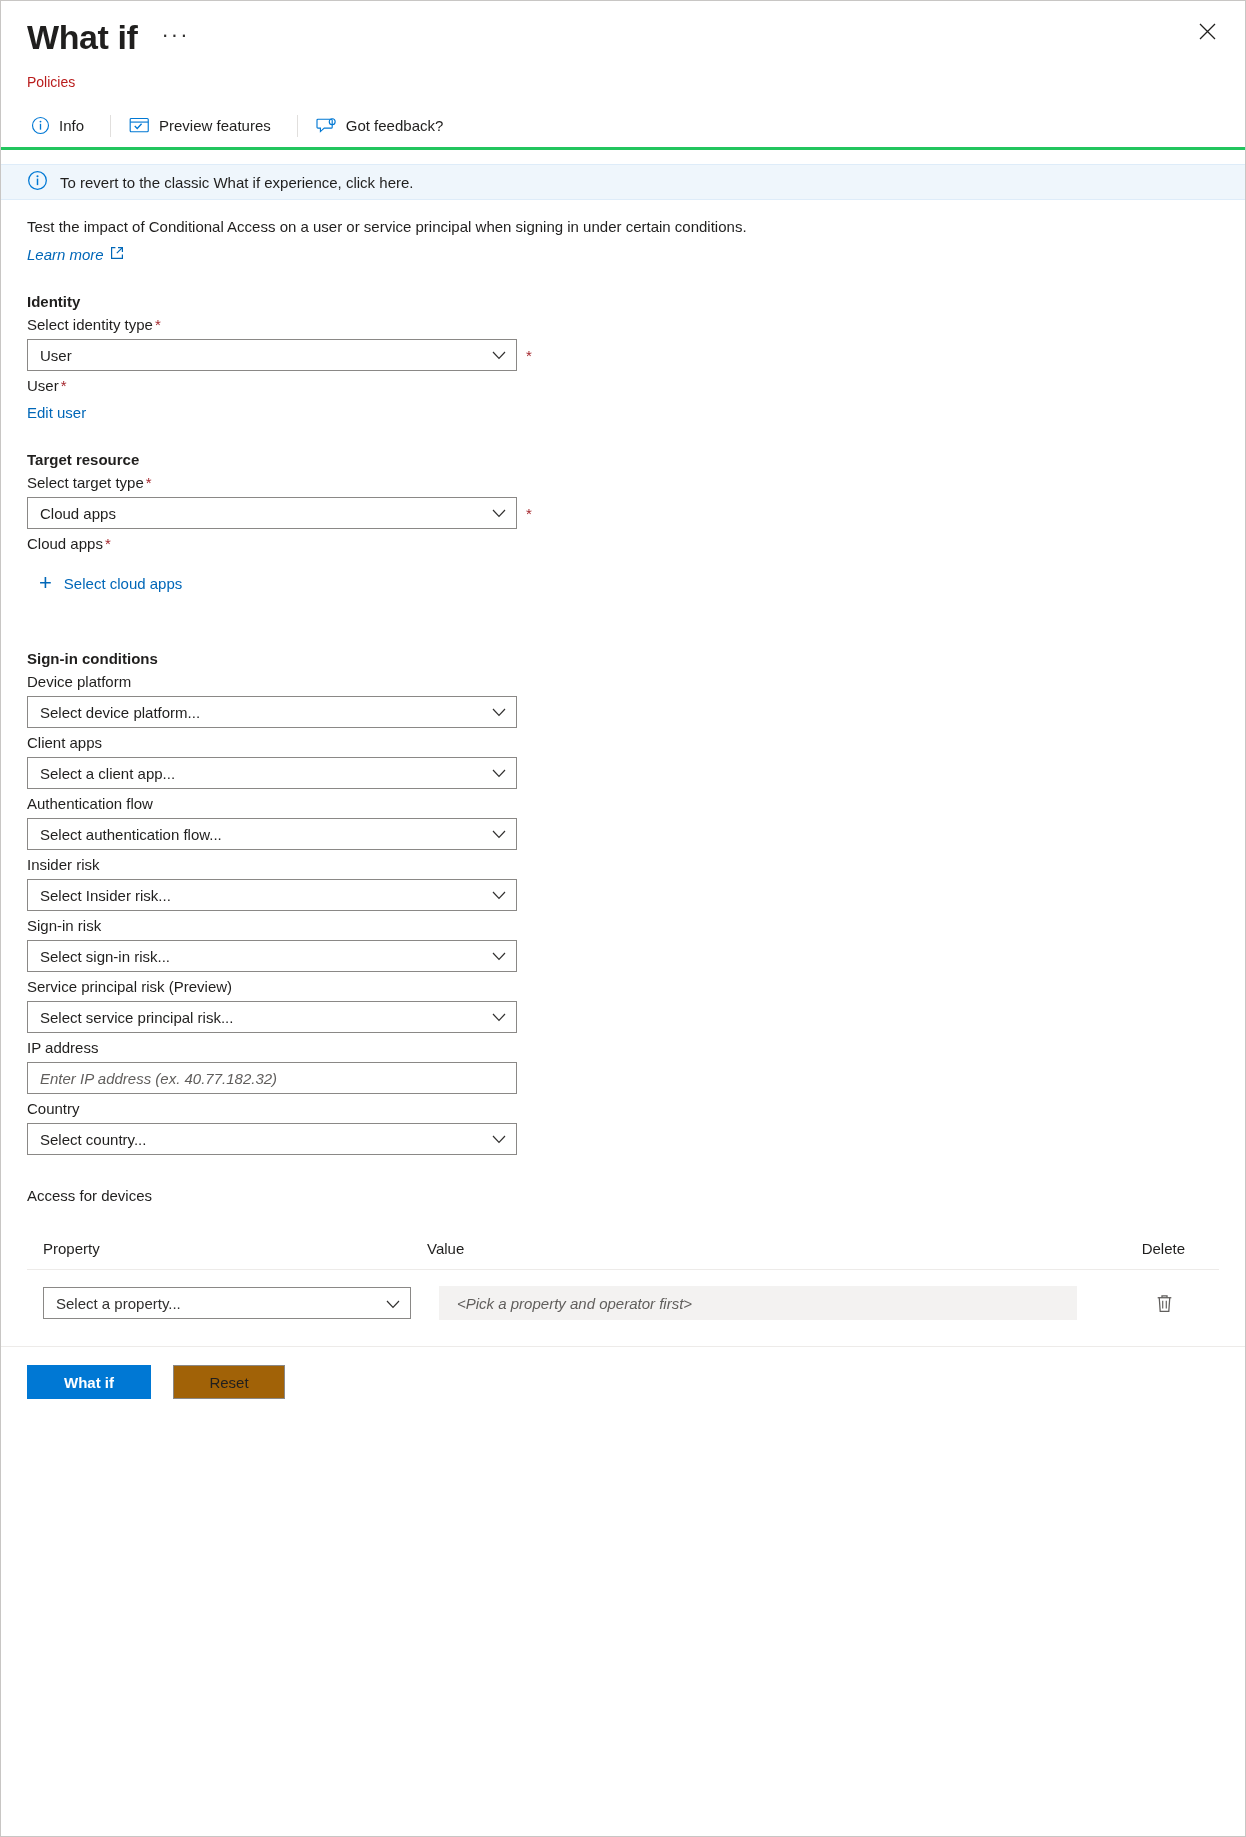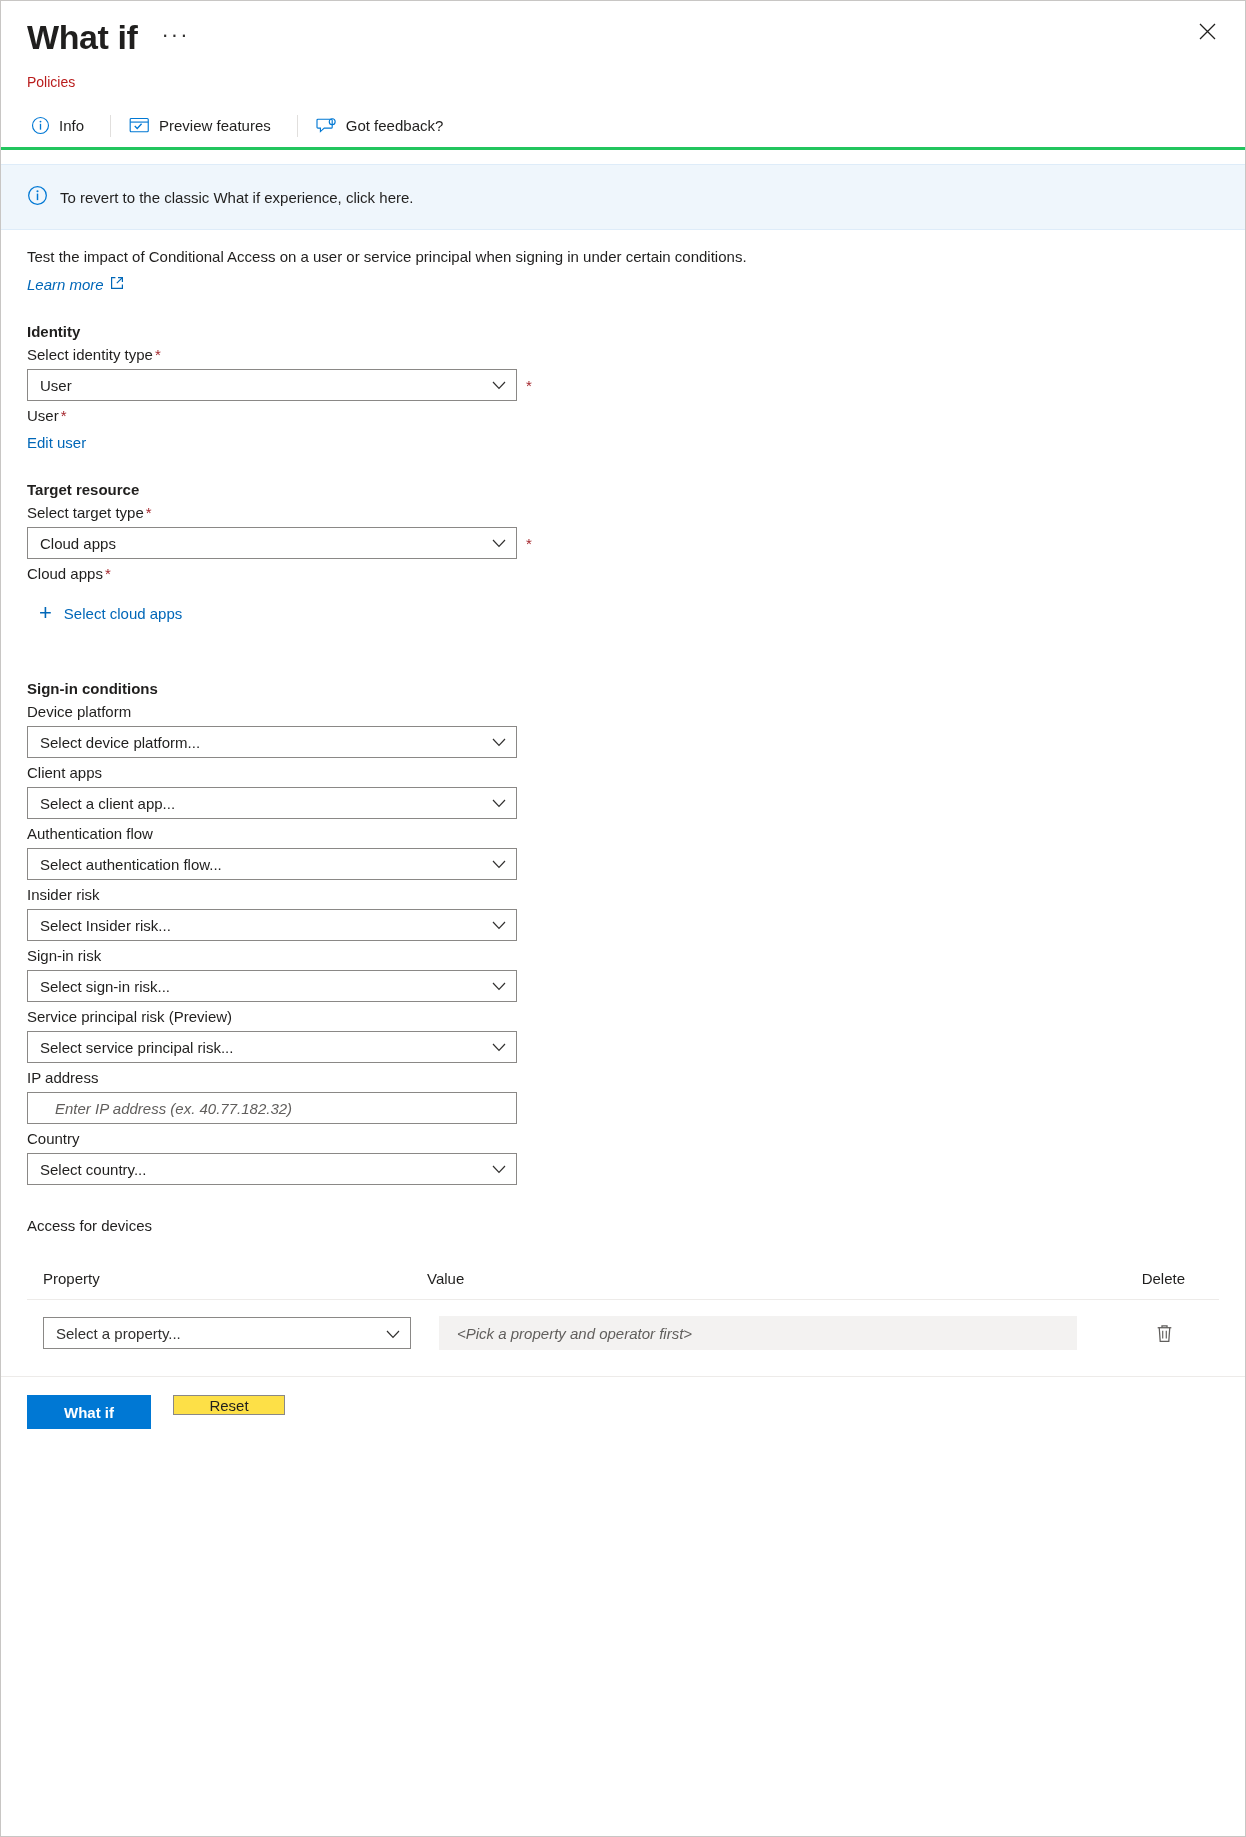--- a/index.html
+++ b/index.html
@@ -92,21 +92,21 @@
     background: #e1dfdd;
     margin: 0 14px;
   }
   .cmd svg { display: block; }
 
   .info-banner {
     background: #eff6fc;
     display: flex;
     align-items: center;
     gap: 12px;
-    padding: 20px 26px;
+    padding: 5px 26px;
     font-size: 15px;
     color: #201f1e;
     margin-top: 14px;
     border: 1px solid #deecf9;
     border-left: 0;
     border-right: 0;
   }
   .content {
     padding: 0 26px;
   }
@@ -171,21 +171,21 @@
     color: #201f1e;
     cursor: pointer;
   }
   .select .placeholder { color: #201f1e; }
   .select .chev { color: #323130; display: flex; align-items: center; }
   .text-input {
     width: 490px;
     height: 32px;
     border: 1px solid #8a8886;
     background: #ffffff;
-    padding: 0 27px;
+    padding: 0 12px;
     font-size: 15px;
     font-family: "Liberation Sans", sans-serif;
     color: #15803d;
     font-style: italic;
   }
   .text-input::placeholder { color: #605e5c; font-style: italic; }
   .add-link {
     display: inline-flex;
     align-items: center;
     gap: 12px;
@@ -272,25 +272,25 @@
     color: #ffffff;
     border: 1px solid #0078d4;
     min-width: 124px;
     height: 34px;
     font-size: 15px;
     font-weight: 600;
     font-family: "Liberation Sans", sans-serif;
     cursor: pointer;
   }
   .btn-default {
-    background: #fde047;
+    background: #a16207;
     color: #201f1e;
     border: 1px solid #8a8886;
     min-width: 112px;
-    height: 20px;
+    height: 34px;
     font-size: 15px;
     font-family: "Liberation Sans", sans-serif;
     cursor: pointer;
   }
 </style>
 </head>
 <body>
 
 <div class="panel">
 

